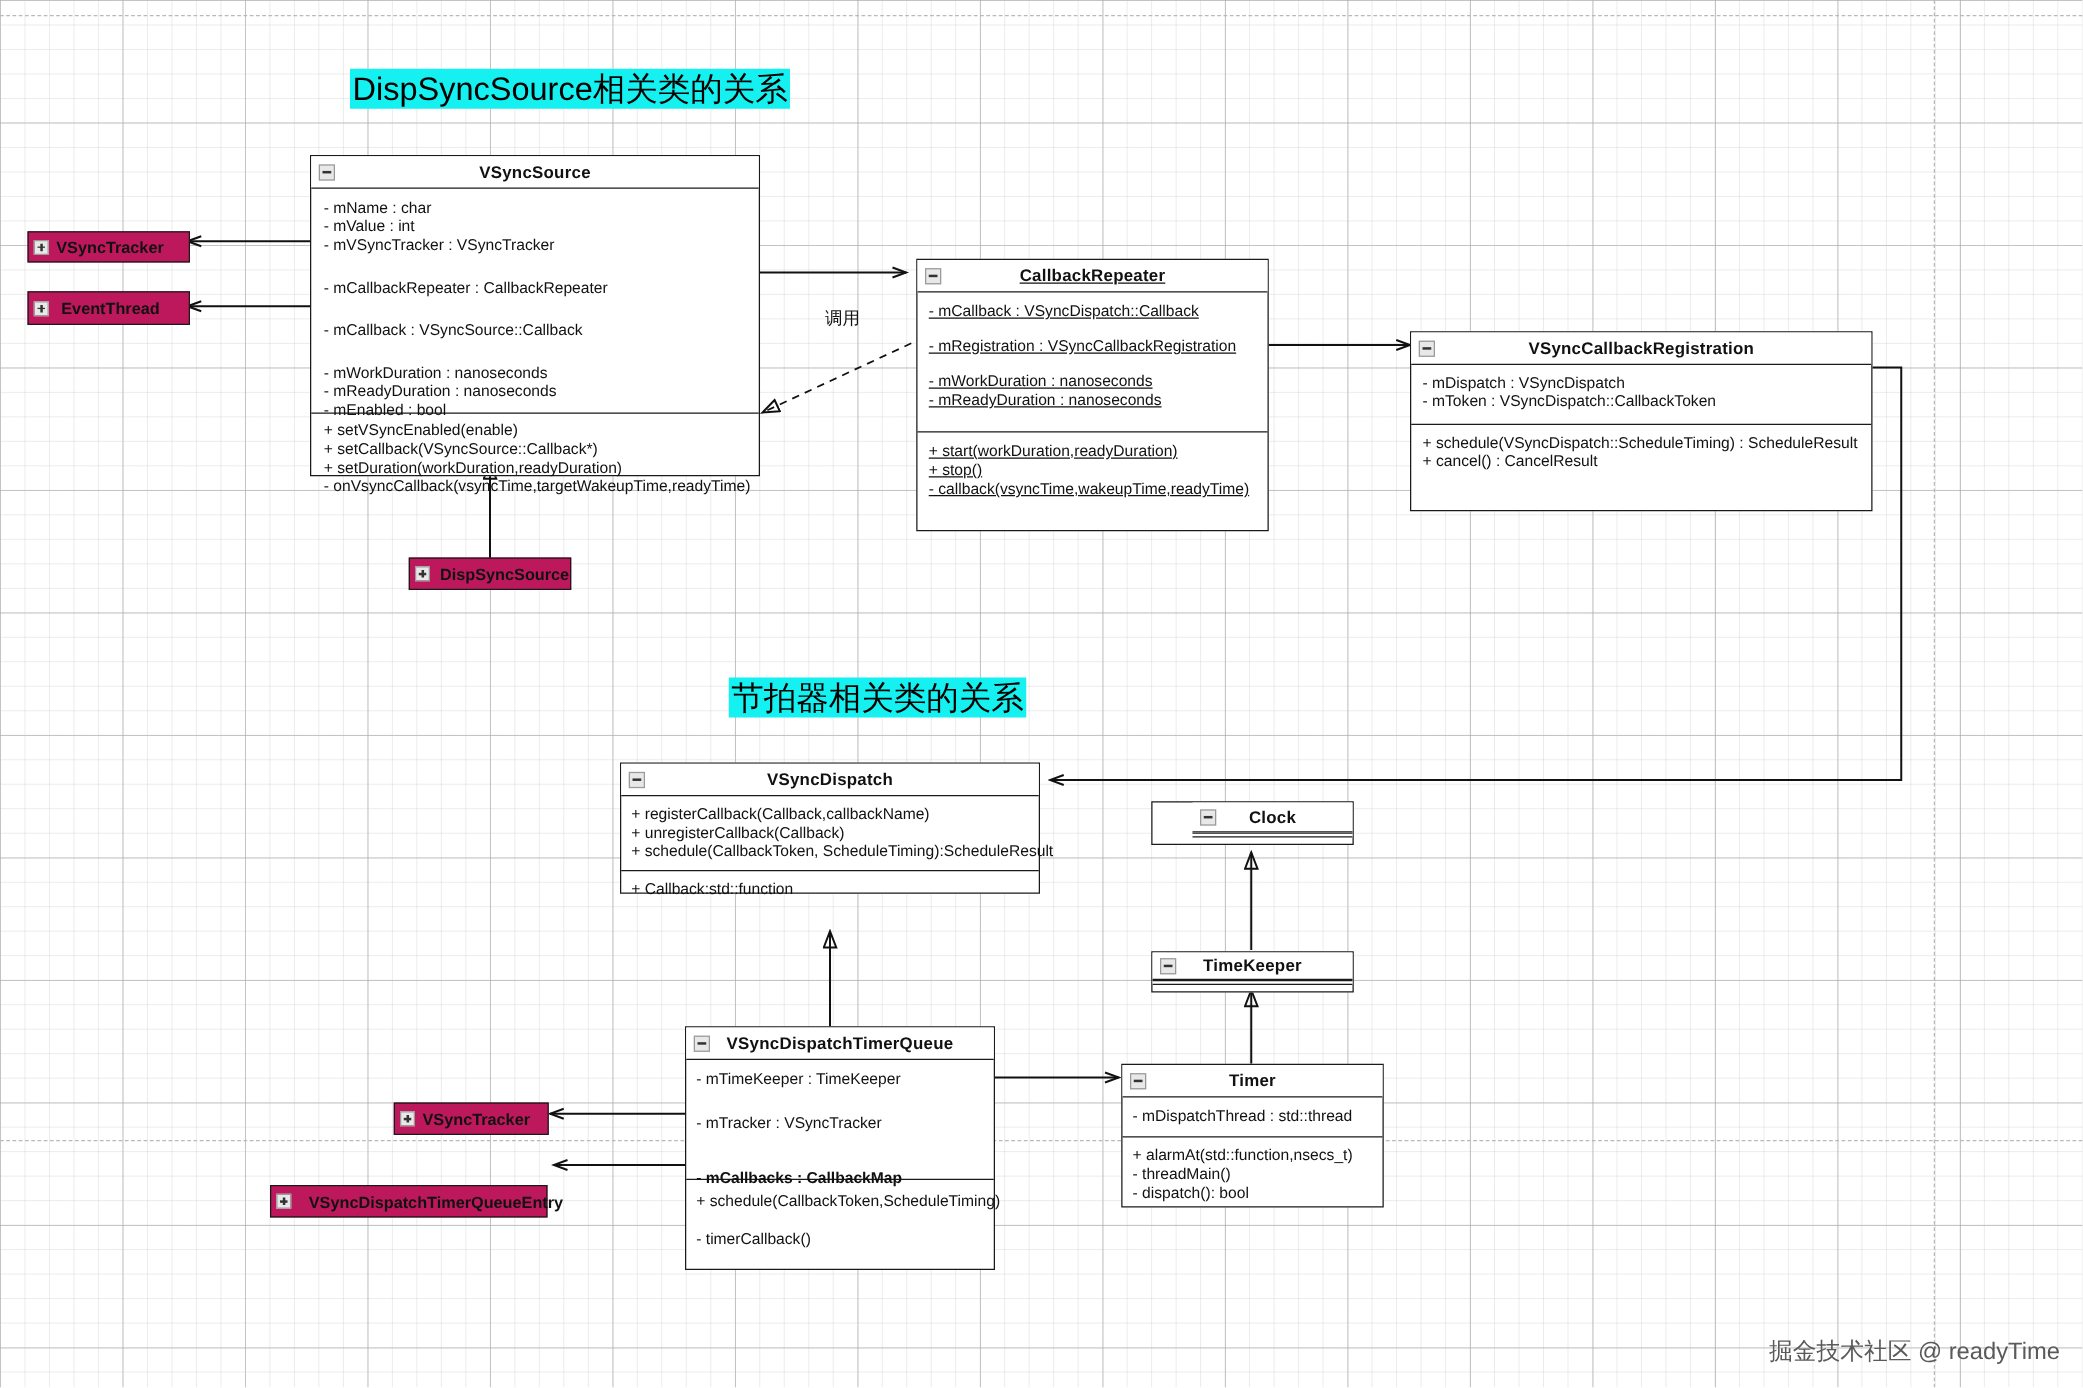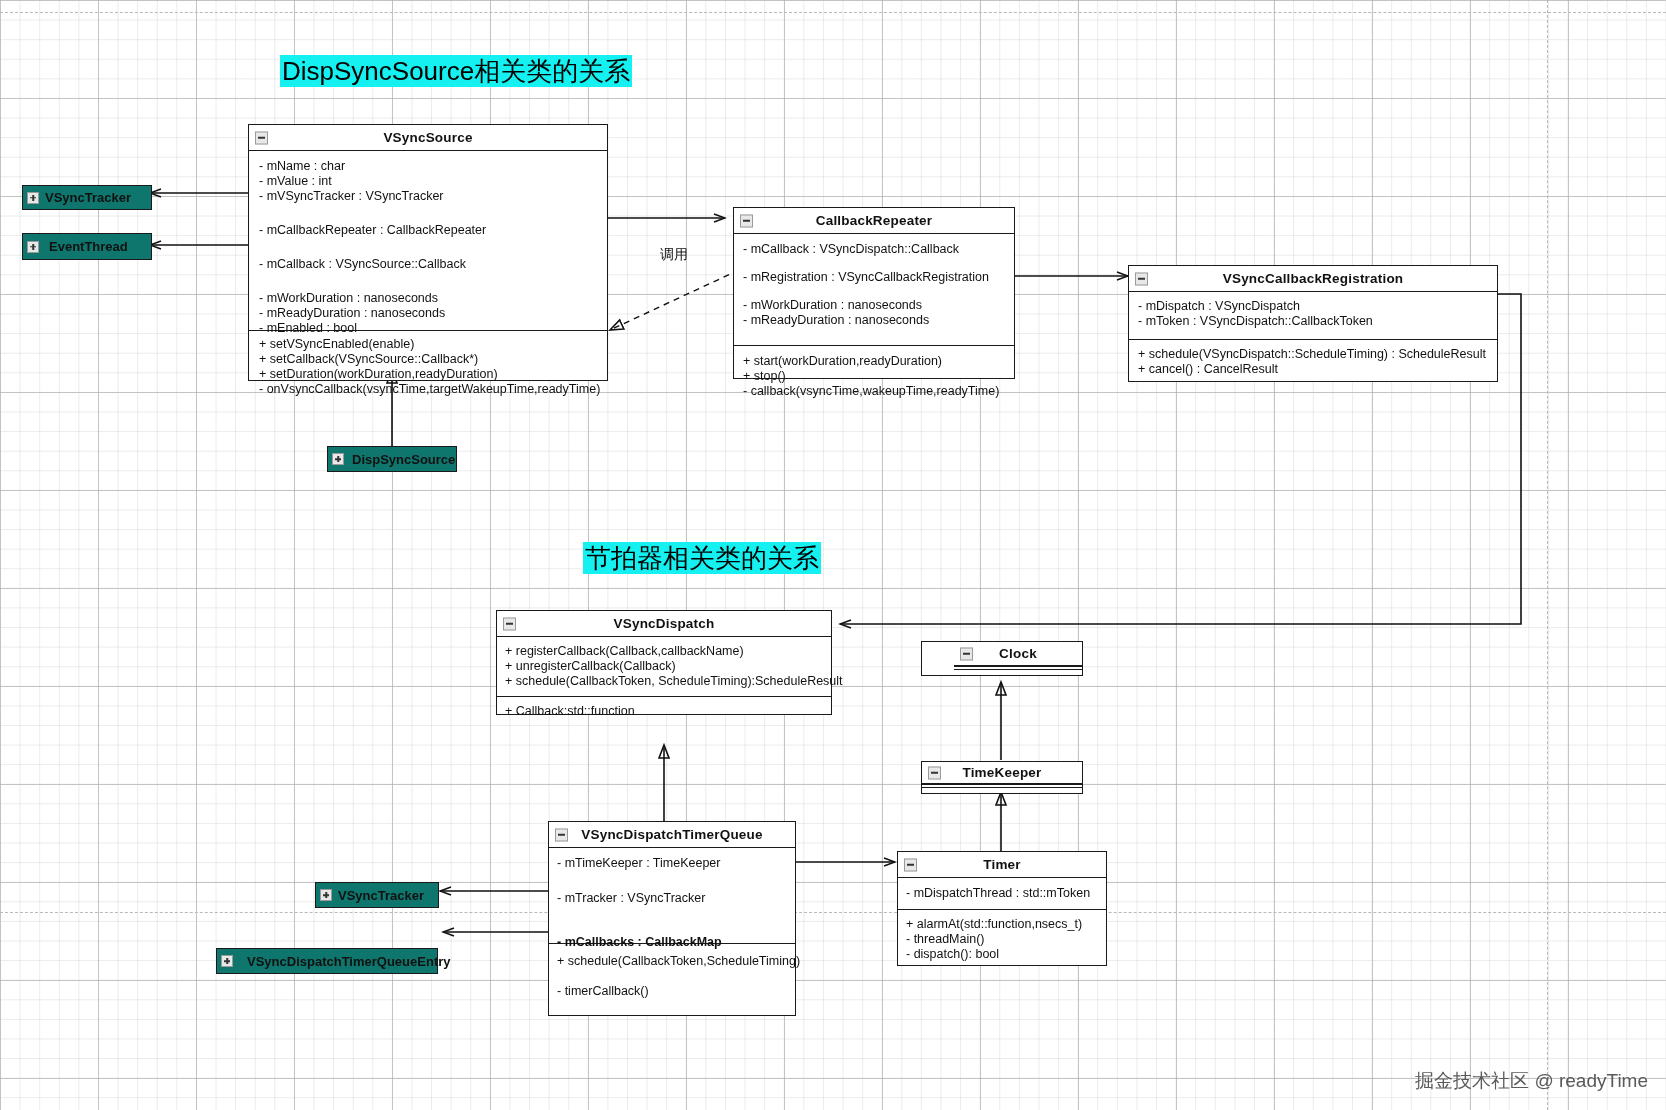--- a/index.html
+++ b/index.html
@@ -86,21 +86,21 @@
     padding:8px 0 8px 8px;
     border-bottom:1.6px solid #1a1a1a;
   }
   .sect:last-child { border-bottom:none; }
   .sect .row { white-space:nowrap; line-height:15px; }
   .sect .row.gap { margin-top:10px; }
 
   
   .simple {
     position:absolute;
-    background:#0f766e;
+    background:#be185d;
     border:1.8px solid #1a1a1a;
     font-weight:bold;
     font-size:13px;
     display:flex; align-items:center;
     padding-left:22px;
     color:#111;
   }
   .simple .plus-box { left:4px; }
 
   
@@ -213,39 +213,39 @@
     <div class="row">- mEnabled : bool</div>
   </div>
   <div class="sect" style="padding:6px 0 6px 10px;">
     <div class="row">+ setVSyncEnabled(enable)</div>
     <div class="row">+ setCallback(VSyncSource::Callback*)</div>
     <div class="row">+ setDuration(workDuration,readyDuration)</div>
     <div class="row">- onVsyncCallback(vsyncTime,targetWakeupTime,readyTime)</div>
   </div>
 </div>
 
-<div class="uml" style="left:733px; top:207px; width:282px; height:172px;">
+<div class="uml" style="left:733px; top:207px; width:282px; height:218px;text-decoration:underline;">
   <div class="hdr">
     <span class="minus-box"></span>
     <span>CallbackRepeater</span>
   </div>
   <div class="sect" style="padding:8px 0 8px 9px; height:112px;">
     <div class="row">- mCallback : VSyncDispatch::Callback</div>
     <div class="row gap" style="margin-top:13px;">- mRegistration : VSyncCallbackRegistration</div>
     <div class="row gap" style="margin-top:13px;">- mWorkDuration : nanoseconds</div>
     <div class="row">- mReadyDuration : nanoseconds</div>
   </div>
   <div class="sect" style="padding:8px 0 6px 9px;">
     <div class="row">+ start(workDuration,readyDuration)</div>
     <div class="row">+ stop()</div>
     <div class="row">- callback(vsyncTime,wakeupTime,readyTime)</div>
   </div>
 </div>
 
-<div class="uml" style="left:1128px; top:265px; width:370px; height:117px;">
+<div class="uml" style="left:1128px; top:265px; width:370px; height:144px;">
   <div class="hdr">
     <span class="minus-box"></span>
     <span>VSyncCallbackRegistration</span>
   </div>
   <div class="sect" style="padding:7px 0 10px 9px;">
     <div class="row">- mDispatch : VSyncDispatch</div>
     <div class="row">- mToken : VSyncDispatch::CallbackToken</div>
   </div>
   <div class="sect" style="padding:7px 0 7px 9px;">
     <div class="row">+ schedule(VSyncDispatch::ScheduleTiming) :  ScheduleResult</div>
@@ -299,21 +299,21 @@
     <div class="row gap" style="margin-top:15px;">- timerCallback()</div>
   </div>
 </div>
 
 <div class="uml" style="left:897px; top:851px; width:210px; height:115px;">
   <div class="hdr">
     <span class="minus-box"></span>
     <span>Timer</span>
   </div>
   <div class="sect" style="padding:8px 0 8px 8px;">
-    <div class="row">-  mDispatchThread : std::mToken</div>
+    <div class="row">-  mDispatchThread : std::thread</div>
   </div>
   <div class="sect" style="padding:7px 0 7px 8px;">
     <div class="row">+ alarmAt(std::function,nsecs_t)</div>
     <div class="row">- threadMain()</div>
     <div class="row">- dispatch(): bool</div>
   </div>
 </div>
 
 <div class="watermark">掘金技术社区 @ readyTime</div>
 

